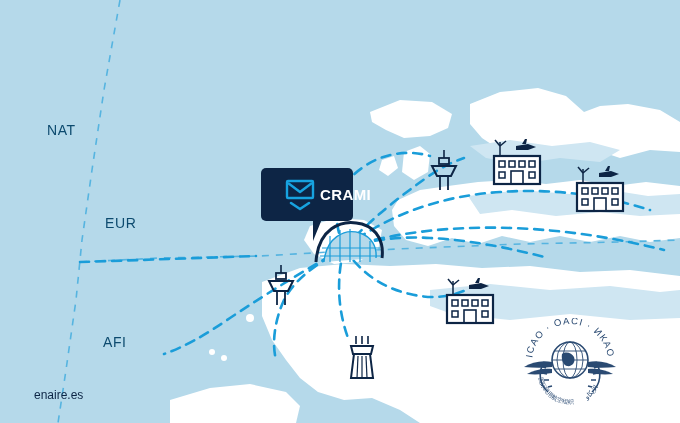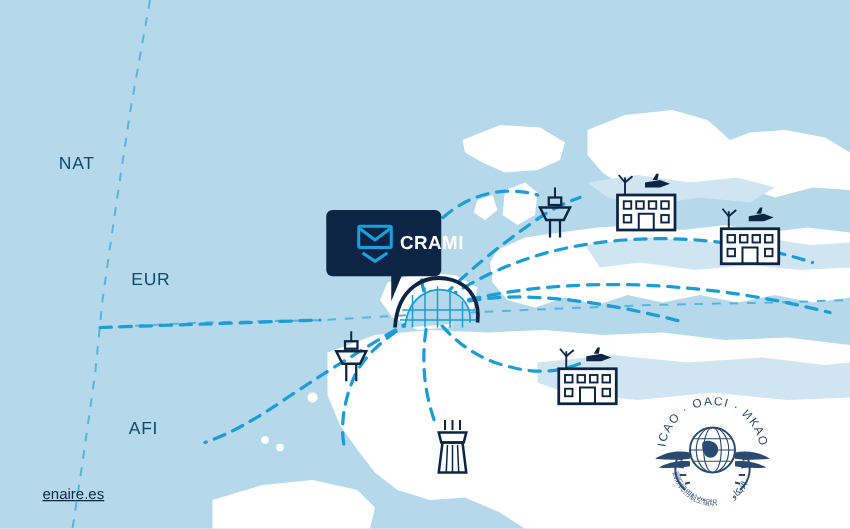--- a/index.html
+++ b/index.html
@@ -110,21 +110,20 @@
     letter-spacing: 0.4px;
   }
 
   
   .footer-url {
     position: absolute;
     left: 34px;
     top: 388px;
     color: #0d2545;
     font-size: 12px;
-    text-decoration: underline;
   }
 
   
   .icao-seal {
     position: absolute;
     left: 518px;
     top: 318px;
     width: 104px;
     height: 88px;
   }

